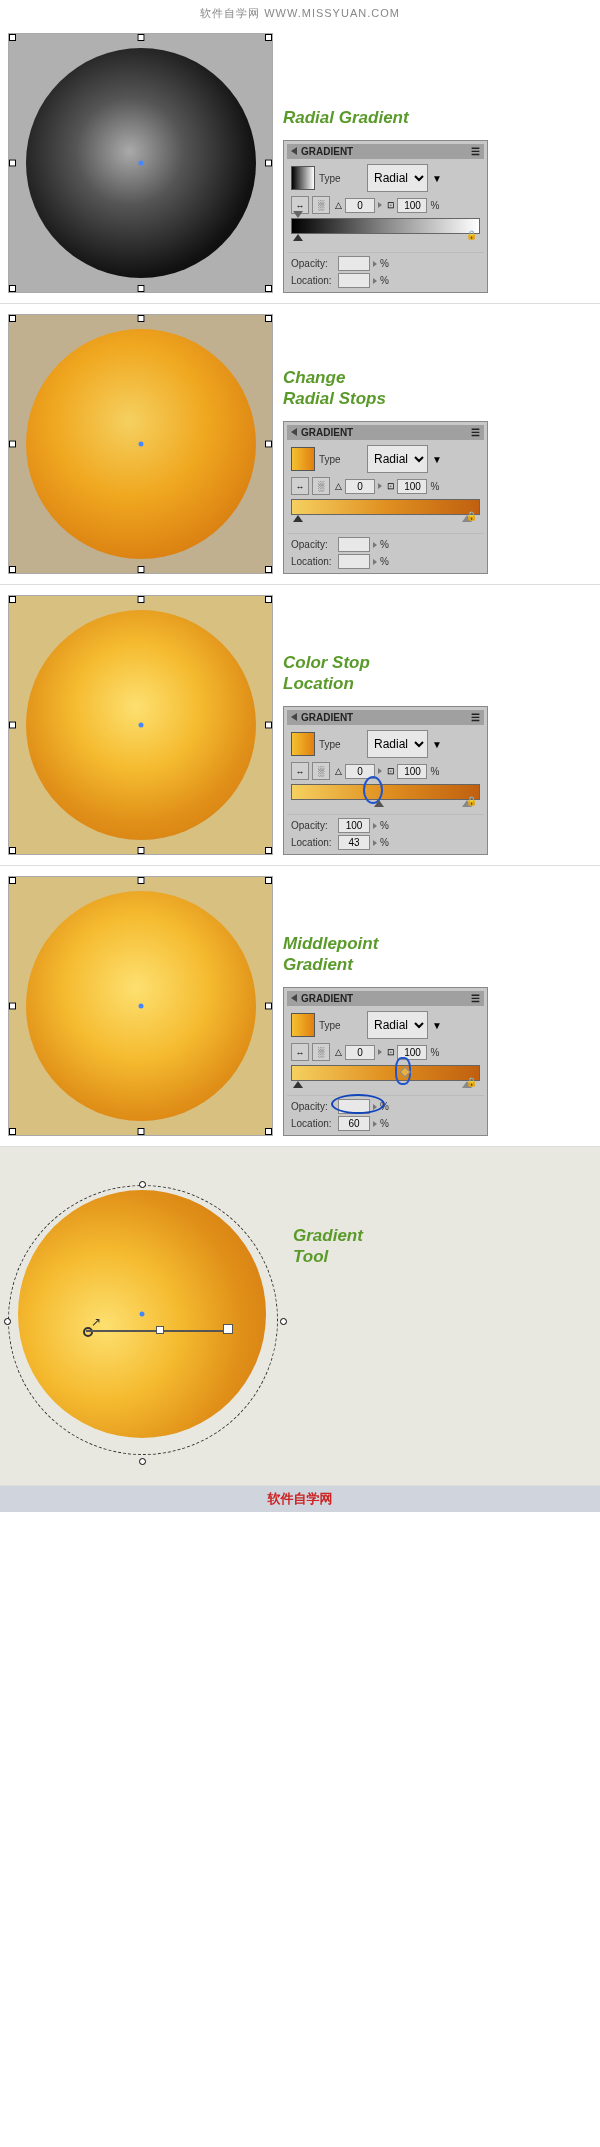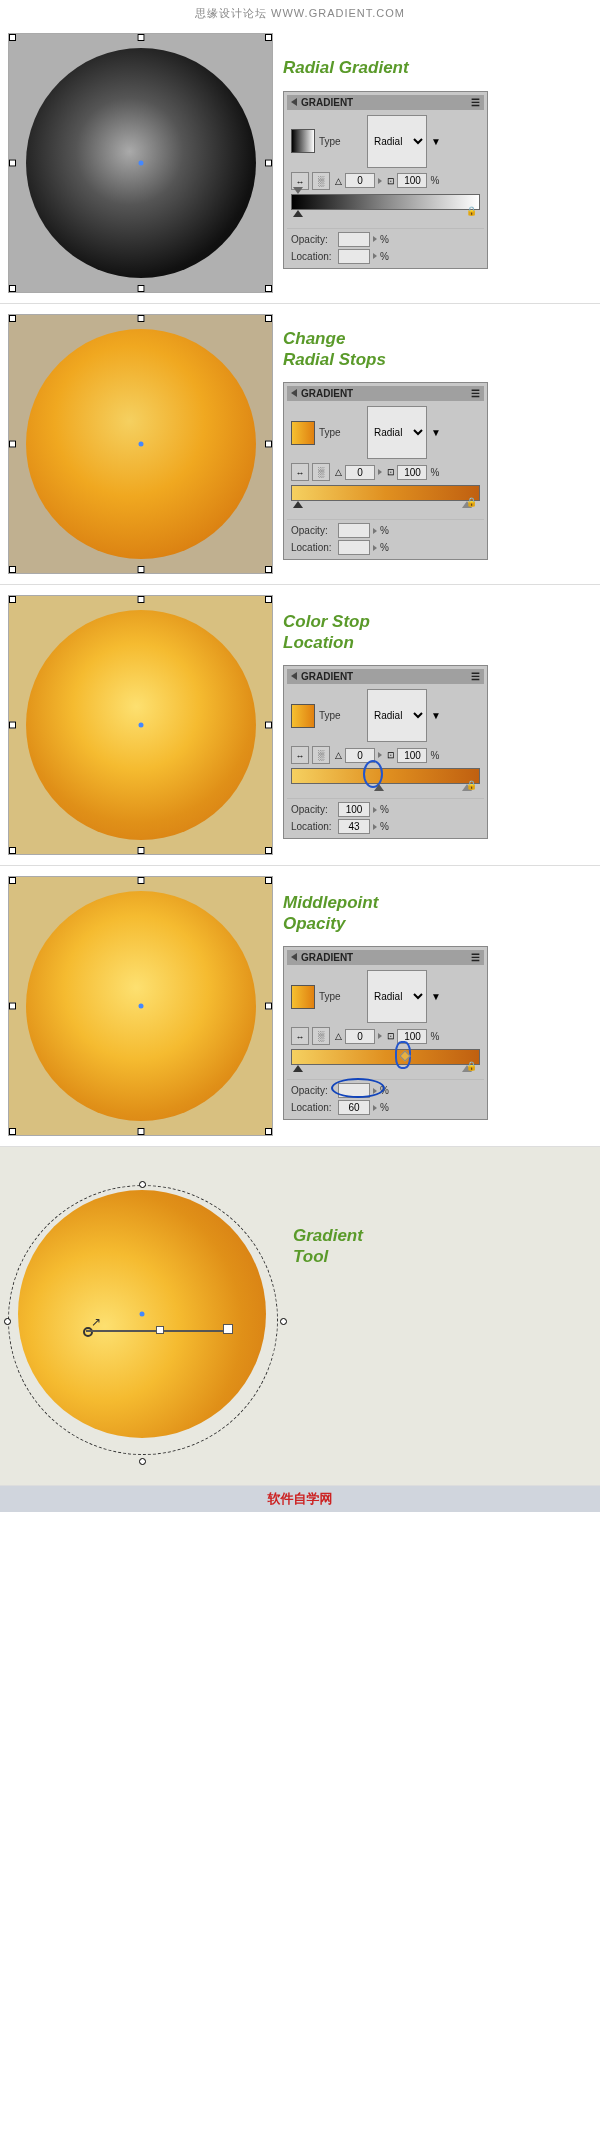--- a/index.html
+++ b/index.html
@@ -20,21 +20,21 @@
     }
 
     
     .section {
       display: flex;
       flex-direction: row;
       width: 600px;
       background: #fff;
       border-bottom: 1px solid #ddd;
       padding: 10px 8px 10px 8px;
-      align-items: center;
+      align-items: flex-end;
       gap: 10px;
     }
 
     
     .canvas-area {
       width: 265px;
       min-height: 260px;
       border: 1px solid #aaa;
       background: #e8e8e8;
       position: relative;
@@ -102,24 +102,24 @@
     }
 
     .color-swatch {
       width: 24px;
       height: 24px;
       border: 1px solid #555;
       flex-shrink: 0;
     }
 
     .type-select {
-      font-size: 10px;
+      font-size: 12px;
       background: #e8e8e8;
       border: 1px solid #888;
-      padding: 19px 2px;
+      padding: 5px 2px;
       min-width: 60px;
     }
 
     .small-input {
       width: 30px;
       font-size: 10px;
       background: #e8e8e8;
       border: 1px solid #888;
       padding: 1px 2px;
       text-align: center;
@@ -315,21 +315,21 @@
       width: 0; height: 0;
       border-top: 3px solid transparent;
       border-bottom: 3px solid transparent;
       border-left: 4px solid #777;
     }
 
   </style>
 </head>
 <body>
 
-<div class="watermark">思缘设计论坛  WWW.GRADIENT.COM</div>
+<div class="watermark">软件自学网  WWW.MISSYUAN.COM</div>
 
 <div class="section">
   <div class="canvas-area" style="background:#b0b0b0;">
 
     <div class="handle" style="top:0;left:0;"></div>
     <div class="handle" style="top:0;left:50%;transform:translateX(-50%);"></div>
     <div class="handle" style="top:0;right:0;"></div>
     <div class="handle" style="top:50%;left:0;transform:translateY(-50%);"></div>
     <div class="handle" style="top:50%;right:0;transform:translateY(-50%);"></div>
     <div class="handle" style="bottom:0;left:0;"></div>
@@ -537,21 +537,21 @@
     <div class="handle" style="bottom:0;left:0;"></div>
     <div class="handle" style="bottom:0;left:50%;transform:translateX(-50%);"></div>
     <div class="handle" style="bottom:0;right:0;"></div>
     <div class="circle-orange3">
       <div class="center-dot" style="top:50%;left:50%;transform:translate(-50%,-50%);"></div>
     </div>
   </div>
 
   <div class="right-panel">
     <div class="section-title" style="white-space:pre-line;">Middlepoint
-Opacity</div>
+Gradient</div>
     <div class="gradient-panel">
       <div class="gradient-panel-header">
         <span><span class="triangle"></span><span>GRADIENT</span></span>
         <span>☰</span>
       </div>
       <div class="type-row">
         <div class="color-swatch" style="background: linear-gradient(to right, #f5c030, #e08010);"></div>
         <span class="field-label">Type</span>
         <select class="type-select">
           <option>Radial</option>

